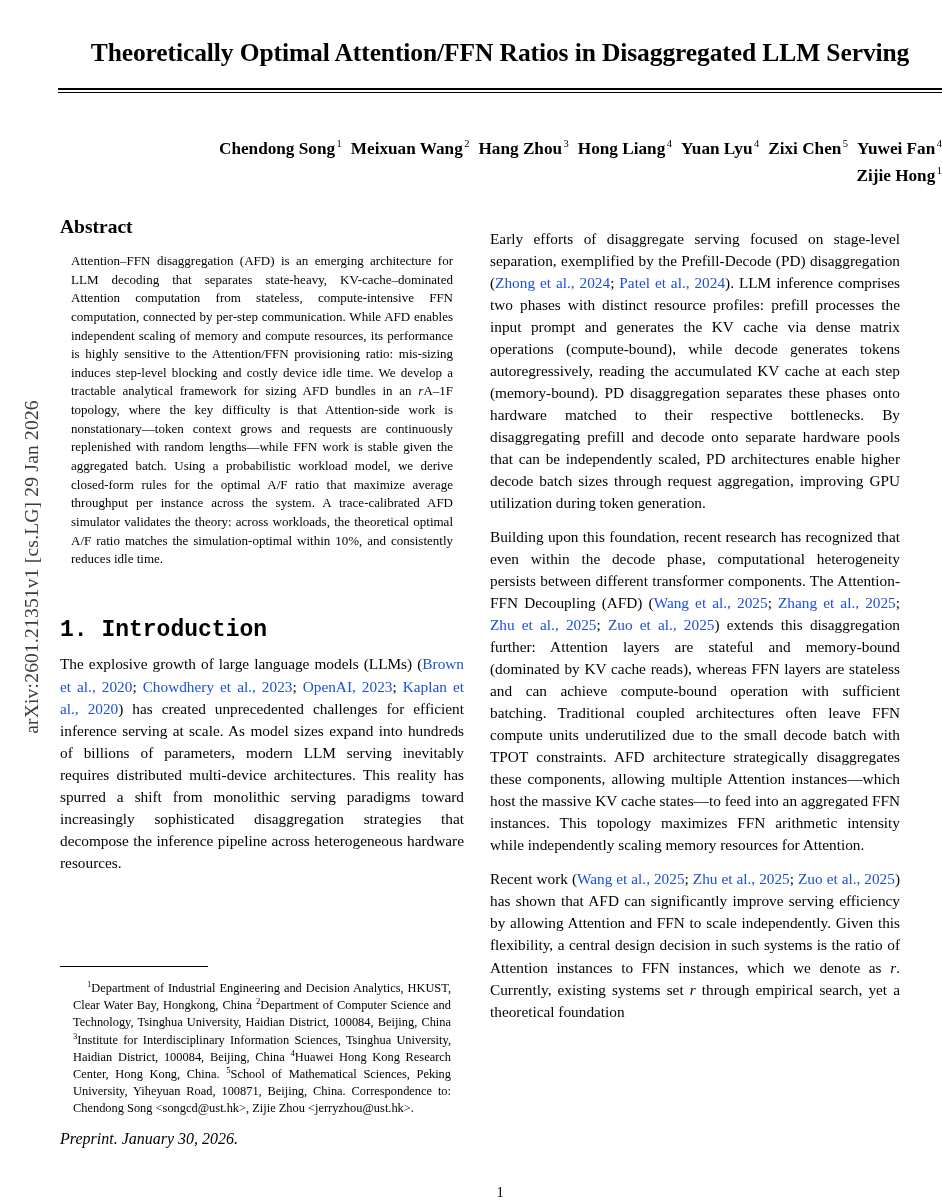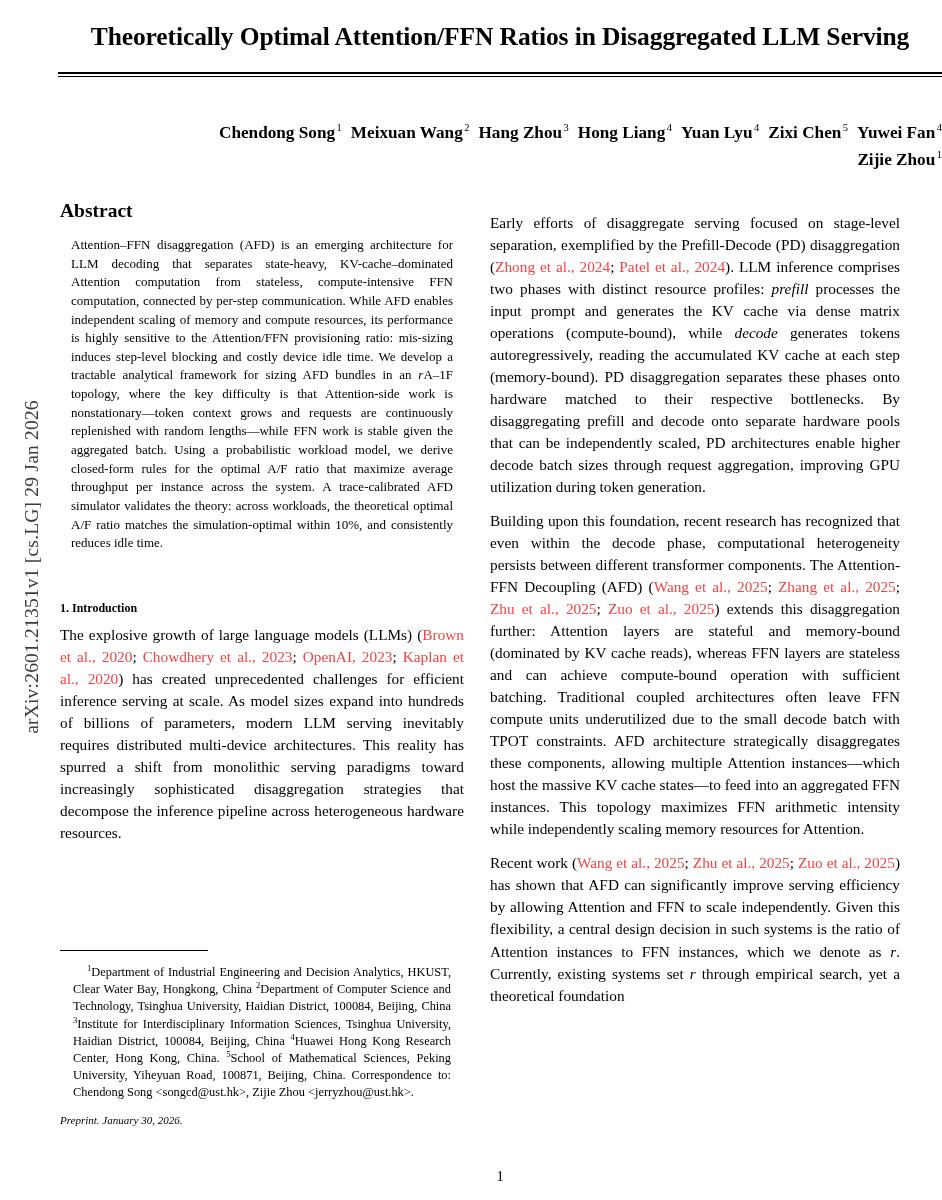--- a/index.html
+++ b/index.html
@@ -36,21 +36,21 @@
     letter-spacing: 0.2px;
     color: #3b3b3b;
     white-space: nowrap;
     text-align: center;
   }
 
   
   #page {
     position: absolute;
     left: 58px;
-    top: 0px;
+    top: 16px;
     width: 884px;
     height: 1049px;
   }
 
   
   #title-block {
     position: absolute;
     left: 0px;
     top: 22px;
     width: 884px;
@@ -99,24 +99,25 @@
     width: 404px;
   }
   #col-right {
     position: absolute;
     left: 432px;
     top: 200px;
     width: 410px;
   }
 
   h2.section-head {
-    font-size: 12px;
+    font-size: 23px;
     font-weight: bold;
     margin: 0 0 9px 0;
     line-height: 1.2;
+    font-family: Liberation Mono, monospace;
   }
   #abstract-head {
     font-size: 19.5px;
     font-weight: bold;
     text-align: left;
     margin: 0 0 14px 0;
   }
 
   .abs-body {
     font-size: 13px;
@@ -136,28 +137,28 @@
     text-justify: inter-word;
     margin: 0 0 12px 0;
     hyphens: auto;
     -webkit-hyphens: auto;
   }
   p.body-par:last-child { margin-bottom: 0; }
 
   .intro-gap { height: 48px; }
 
   a.cite, .cite {
-    color: #ef4444;
+    color: #1d4ed8;
     text-decoration: none;
   }
   .mathit {
     font-family: "Liberation Serif", "DejaVu Serif", serif;
     font-style: italic;
   }
-  .it { font-style: italic; }
+  .it { }
 
   
   #footnote-block {
     position: absolute;
     left: 2px;
     top: 950px;
     width: 404px;
   }
   #footnote-rule {
     width: 148px;
@@ -174,21 +175,21 @@
     hyphens: auto;
     -webkit-hyphens: auto;
   }
   #footnote-text sup {
     font-size: 8.6px;
     vertical-align: super;
     line-height: 0;
   }
   #preprint-line {
     margin-top: 1px;
-    font-size: 11px;
+    font-size: 16px;
     font-style: italic;
   }
 
   
   #page-number {
     position: absolute;
     left: 0px;
     top: 1168px;
     width: 884px;
     text-align: center;
@@ -207,21 +208,21 @@
   <div id="title-block">
     <div id="paper-title">Theoretically Optimal Attention/FFN Ratios in Disaggregated LLM Serving</div>
     <div id="title-rule"></div>
   </div>
 
   <div id="authors-block">
     <div>
       <span class="author"><span>Chendong Song</span><sup class="aff">1</sup></span><span class="sep"></span><span class="author"><span>Meixuan Wang</span><sup class="aff">2</sup></span><span class="sep"></span><span class="author"><span>Hang Zhou</span><sup class="aff">3</sup></span><span class="sep"></span><span class="author"><span>Hong Liang</span><sup class="aff">4</sup></span><span class="sep"></span><span class="author"><span>Yuan Lyu</span><sup class="aff">4</sup></span><span class="sep"></span><span class="author"><span>Zixi Chen</span><sup class="aff">5</sup></span><span class="sep"></span><span class="author"><span>Yuwei Fan</span><sup class="aff">4</sup></span>
     </div>
     <div>
-      <span class="author"><span>Zijie Zhou</span><sup class="aff">1</sup></span>
+      <span class="author"><span>Zijie Hong</span><sup class="aff">1</sup></span>
     </div>
   </div>
 
   <div id="col-left">
 
     <div id="abstract-head">Abstract</div>
 
     <p class="abs-body"><span>Attention–FFN disaggregation (AFD) is an emerging architecture for LLM decoding that separates state-heavy, KV-cache–dominated Attention computation from stateless, compute-intensive FFN computation, connected by per-step communication. While AFD enables independent scaling of memory and compute resources, its performance is highly sensitive to the Attention/FFN provisioning ratio: mis-sizing induces step-level blocking and costly device idle time. We develop a tractable analytical framework for sizing AFD bundles in an </span><span class="mathit">r</span><span>A–1F topology, where the key difficulty is that Attention-side work is nonstationary—token context grows and requests are continuously replenished with random lengths—while FFN work is stable given the aggregated batch. Using a probabilistic workload model, we derive closed-form rules for the optimal A/F ratio that maximize average throughput per instance across the system. A trace-calibrated AFD simulator validates the theory: across workloads, the theoretical optimal A/F ratio matches the simulation-optimal within 10%, and consistently reduces idle time.</span></p>
 
     <div class="intro-gap"></div>

